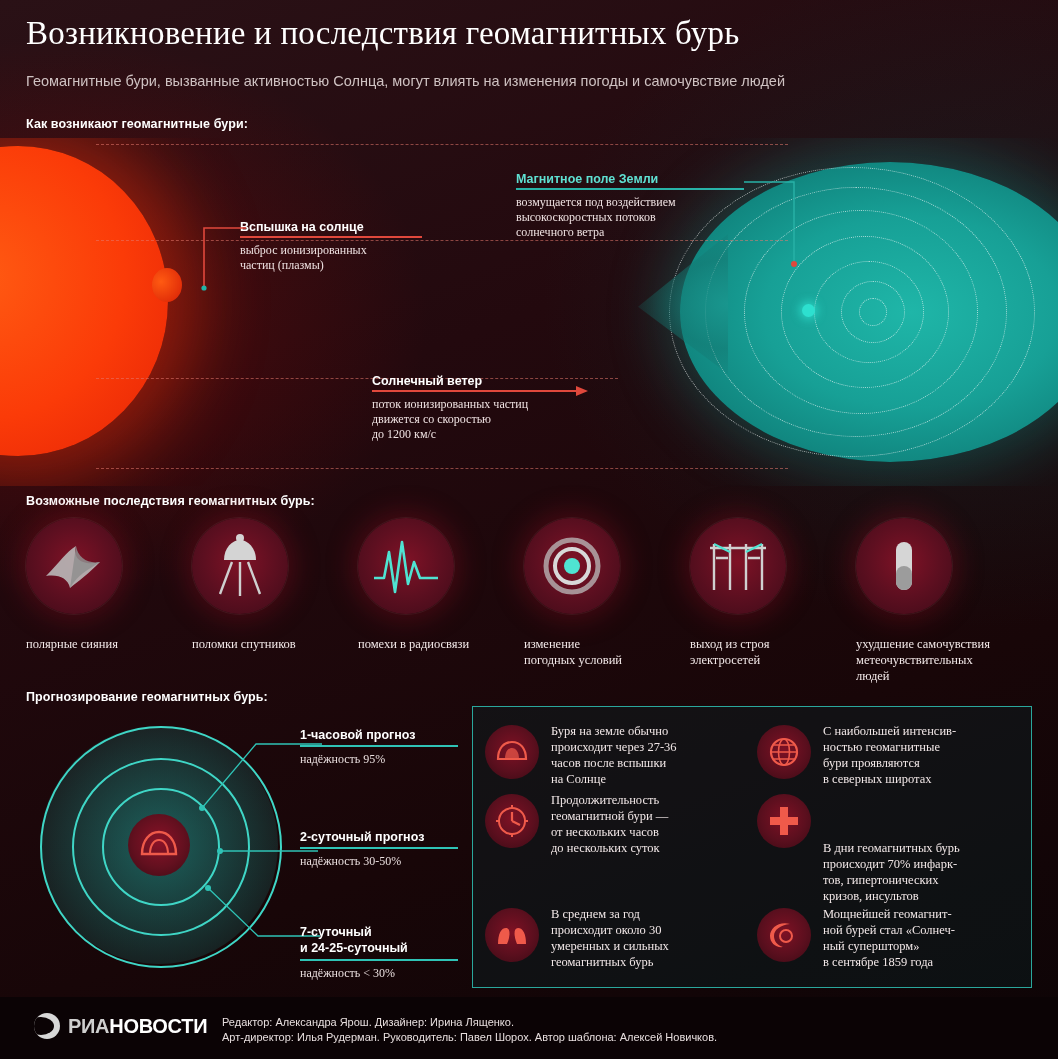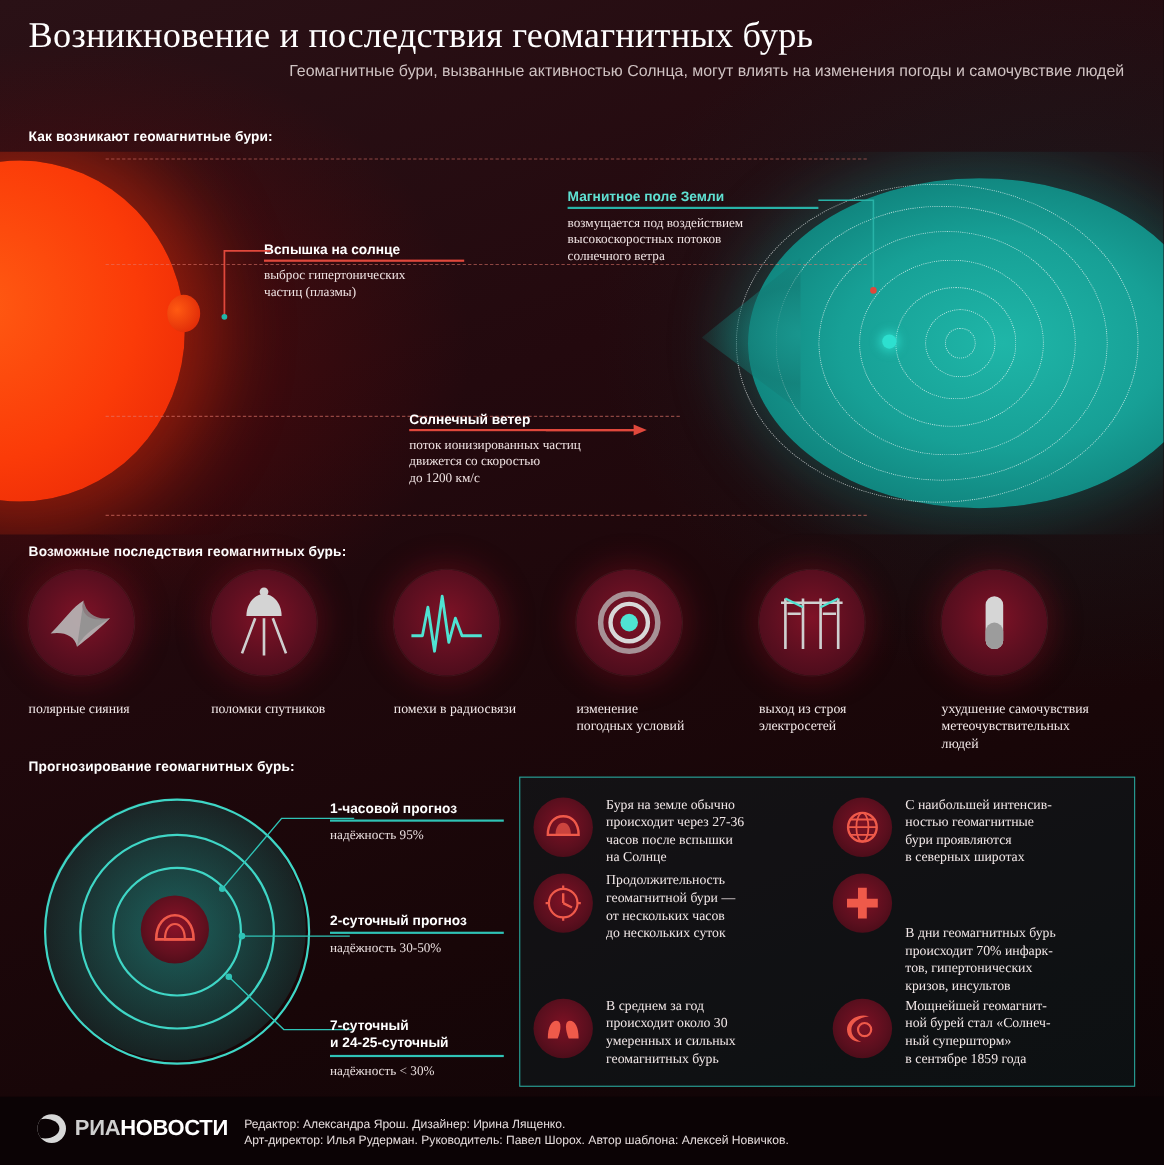--- a/index.html
+++ b/index.html
@@ -32,27 +32,26 @@
   }
   .title {
     font-size: 33px;
     line-height: 38px;
     color: #ffffff;
     font-weight: normal;
     letter-spacing: 0.2px;
     white-space: nowrap;
   }
   .subtitle {
-    margin-top: 4px;
+    margin-top: 20px;
     font-size: 14.5px;
     line-height: 18px;
     color: #cfc2c2;
     font-family: "Liberation Sans", sans-serif;
     white-space: nowrap;
-    text-align: right;
   }
 
   .section-label {
     position: absolute;
     font-family: "Liberation Sans", sans-serif;
     font-size: 12.5px;
     font-weight: bold;
     color: #ffffff;
     letter-spacing: 0.1px;
   }
@@ -323,21 +322,21 @@
     <div class="earth-dot"></div>
 
     <div class="dashed-row" style="top:6px;"></div>
     <div class="dashed-row" style="top:102px;"></div>
     <div class="dashed-row" style="top:240px; right:440px;"></div>
     <div class="dashed-row" style="top:330px;"></div>
 
     <div class="callout" style="left:240px; top:82px; width:200px;">
       <div class="c-title">Вспышка на солнце</div>
       <div class="c-rule rule-red" style="position:relative; width:182px; margin:2px 0 5px 0;"></div>
-      <div class="c-body" style="white-space:pre-line;">выброс гипертонических
+      <div class="c-body" style="white-space:pre-line;">выброс ионизированных
 частиц (плазмы)</div>
     </div>
     <svg class="leader" style="left:196px; top:86px;" width="56" height="68">
       <path d="M50,4 L8,4 L8,64" stroke="#e0483c" stroke-width="1.6" fill="none"></path>
       <circle cx="8" cy="64" r="2.6" fill="#1fb6a8"></circle>
     </svg>
 
     <div class="callout" style="left:516px; top:34px; width:240px;">
       <div class="c-title" style="color:#5fe0d2;">Магнитное поле Земли</div>
       <div class="c-rule rule-teal" style="position:relative; width:228px; margin:2px 0 5px 0;"></div>

